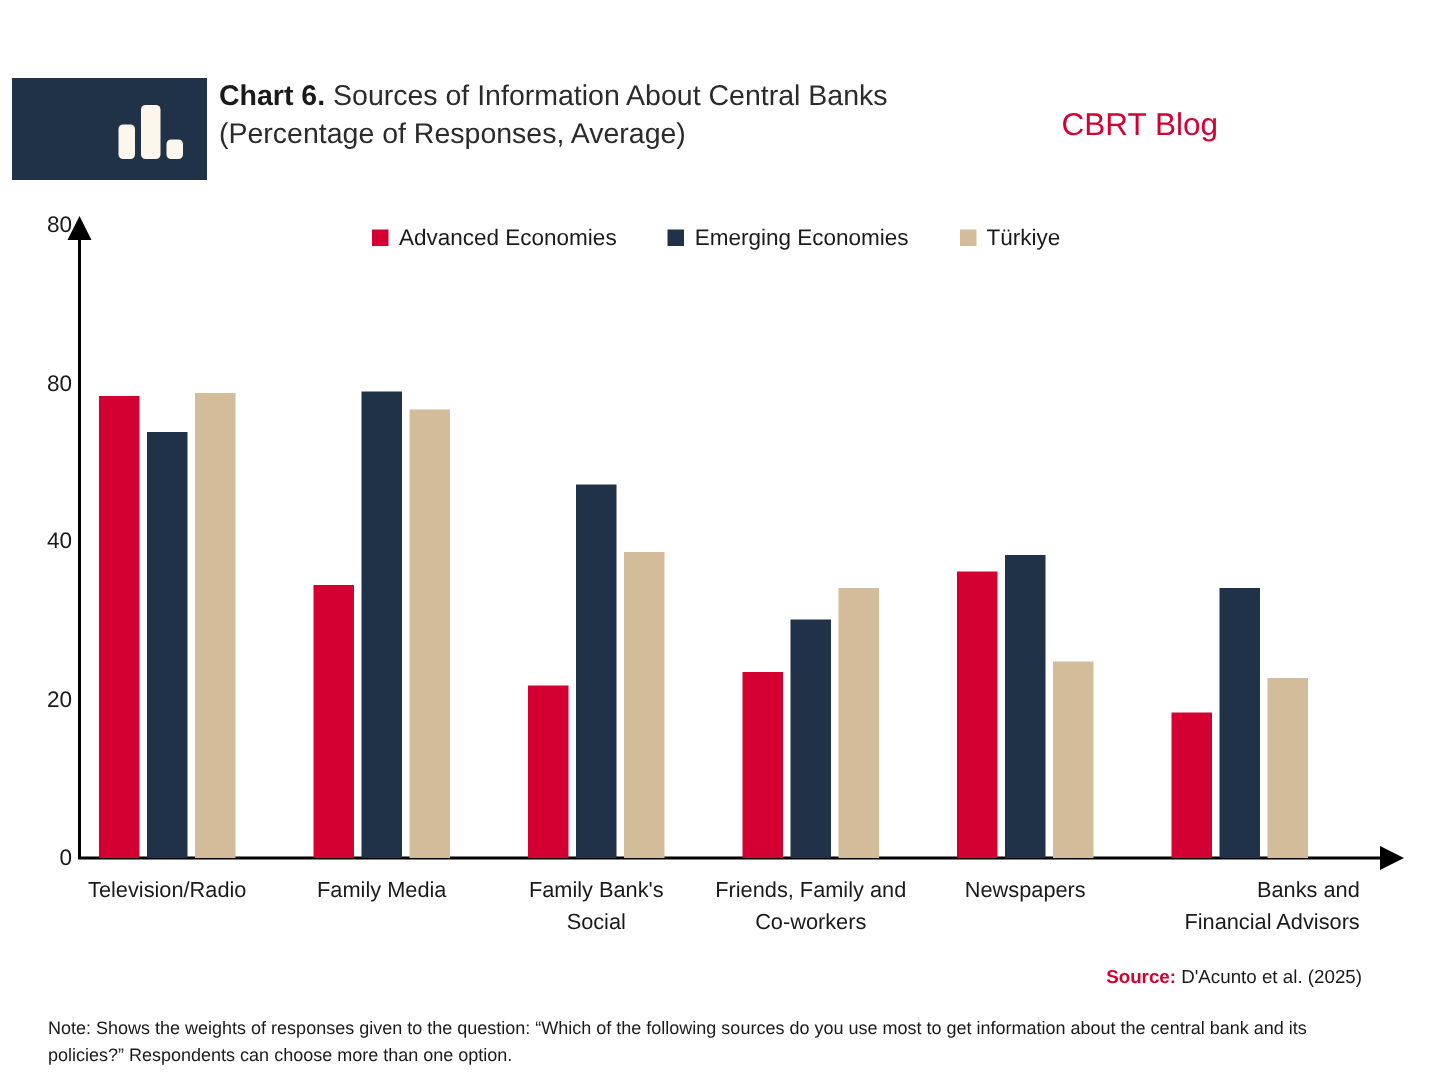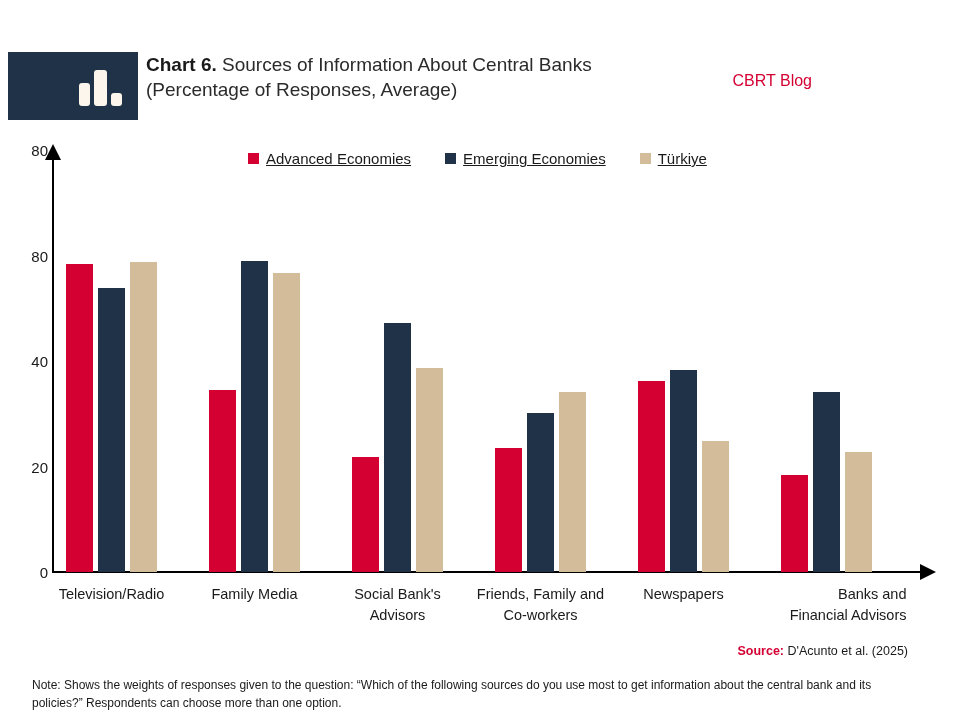--- a/index.html
+++ b/index.html
@@ -62,21 +62,21 @@
   }
   .title-strong {
     font-weight: bold;
     color: #1a1a1a;
   }
 
   .blog-tag {
     position: absolute;
     right: 54px;
     top: 20px;
-    font-size: 16px;
+    font-size: 21px;
     color: #d40032;
     white-space: nowrap;
   }
 
   
   .plot {
     position: absolute;
     left: 0;
     top: 0;
     width: 960px;
@@ -158,21 +158,20 @@
     line-height: 1.45;
   }
 
   
   .legend {
     position: absolute;
     left: 248px;
     top: 150px;
     display: flex;
     gap: 34px;
-    text-decoration: underline;
   }
   .legend-item {
     display: flex;
     align-items: center;
     gap: 7px;
     font-size: 15px;
     color: #1a1a1a;
     white-space: nowrap;
   }
   .legend-swatch {
@@ -271,22 +270,22 @@
       <div class="bar" title="Türkiye: 22.7" style="left: 845px; width: 27px; height: 119.743px; background: rgb(211, 188, 154);"></div>
     </div>
   <div class="bars-layer" id="catlabels">
       <div class="cat-label" style="left: 31.5px; width: 160px;">
         <div>Television/Radio</div>
       </div>
       <div class="cat-label" style="left: 174.5px; width: 160px;">
         <div>Family Media</div>
       </div>
       <div class="cat-label" style="left: 317.5px; width: 160px;">
-        <div>Social Bank's</div>
-        <div>Advisors</div>
+        <div>Family Bank's</div>
+        <div>Social</div>
       </div>
       <div class="cat-label" style="left: 460.5px; width: 160px;">
         <div>Friends, Family and</div>
         <div>Co-workers</div>
       </div>
       <div class="cat-label" style="left: 603.5px; width: 160px;">
         <div>Newspapers</div>
       </div>
       <div class="cat-label" style="left: 746.5px; width: 160px; text-align: right;">
         <div>Banks and</div>

